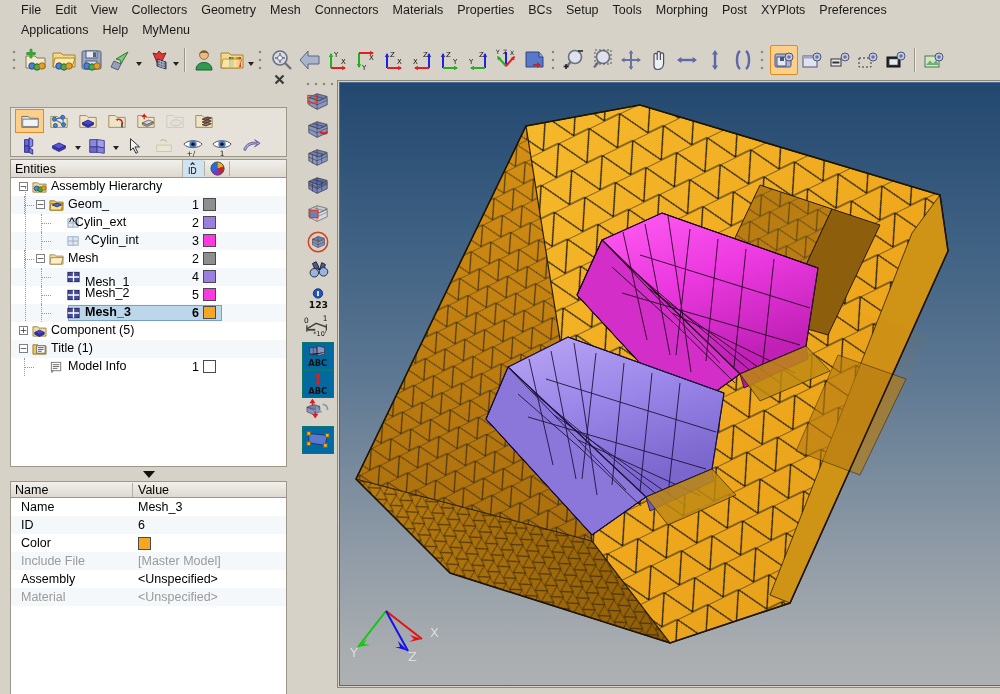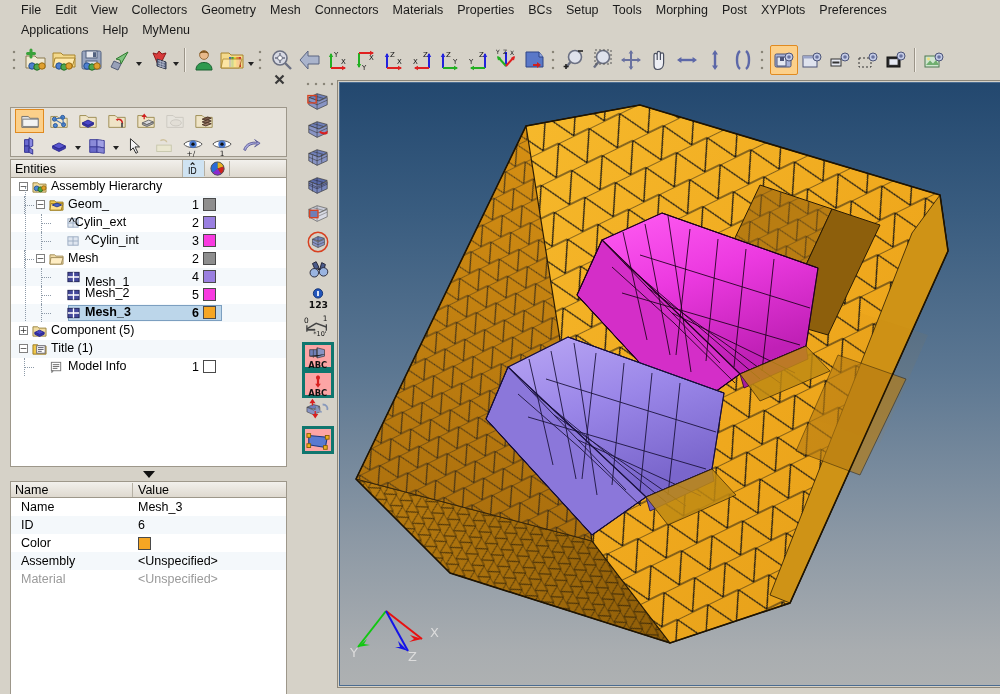--- a/index.html
+++ b/index.html
@@ -162,21 +162,21 @@
   }
   .vgrip { height:10px; width:30px; margin:2px auto 0;
      background:
       radial-gradient(circle at 5px 4px, #8a8679 1.4px, transparent 1.6px),
       radial-gradient(circle at 13px 4px, #8a8679 1.4px, transparent 1.6px),
       radial-gradient(circle at 21px 4px, #8a8679 1.4px, transparent 1.6px),
       radial-gradient(circle at 29px 4px, #8a8679 1.4px, transparent 1.6px);
   }
   .vbtn { width:32px; height:28px; margin:0 auto; display:flex; align-items:flex-start;
           justify-content:center; position:relative; cursor:default; }
-  .vbtn.active { background:#fca5a5; border:3px solid #0f766e; }
+  .vbtn.active { background:#0369a1; border:1px solid #0f766e; }
 
   
   .viewport {
     position:absolute; left:332px; top:82px; width:664px; height:604px;
     border:1px solid #4a6c91;
     background:linear-gradient(180deg,#23486f 0%, #3a5d80 22%, #5c7792 48%, #8d99a5 76%, #a9adb0 94%, #aeb1b2 100%);
     overflow:hidden;
   }
   .vpframe {
     position:absolute; left:330px; top:80px; width:668px; height:608px;
@@ -808,20 +808,24 @@
         </div>
         <div class="prow">
           <div class="pn">ID</div>
           <div class="pv">6</div>
         </div>
         <div class="prow">
           <div class="pn">Color</div>
           <div class="pv">
             <div class="cswatch" style="background: rgb(245, 166, 35);"></div>
           </div>
+        </div>
+        <div class="prow dim">
+          <div class="pn">Include File</div>
+          <div class="pv">[Master Model]</div>
         </div>
         <div class="prow">
           <div class="pn">Assembly</div>
           <div class="pv">&lt;Unspecified&gt;</div>
         </div>
         <div class="prow dim">
           <div class="pn">Material</div>
           <div class="pv">&lt;Unspecified&gt;</div>
         </div>
       </div>

